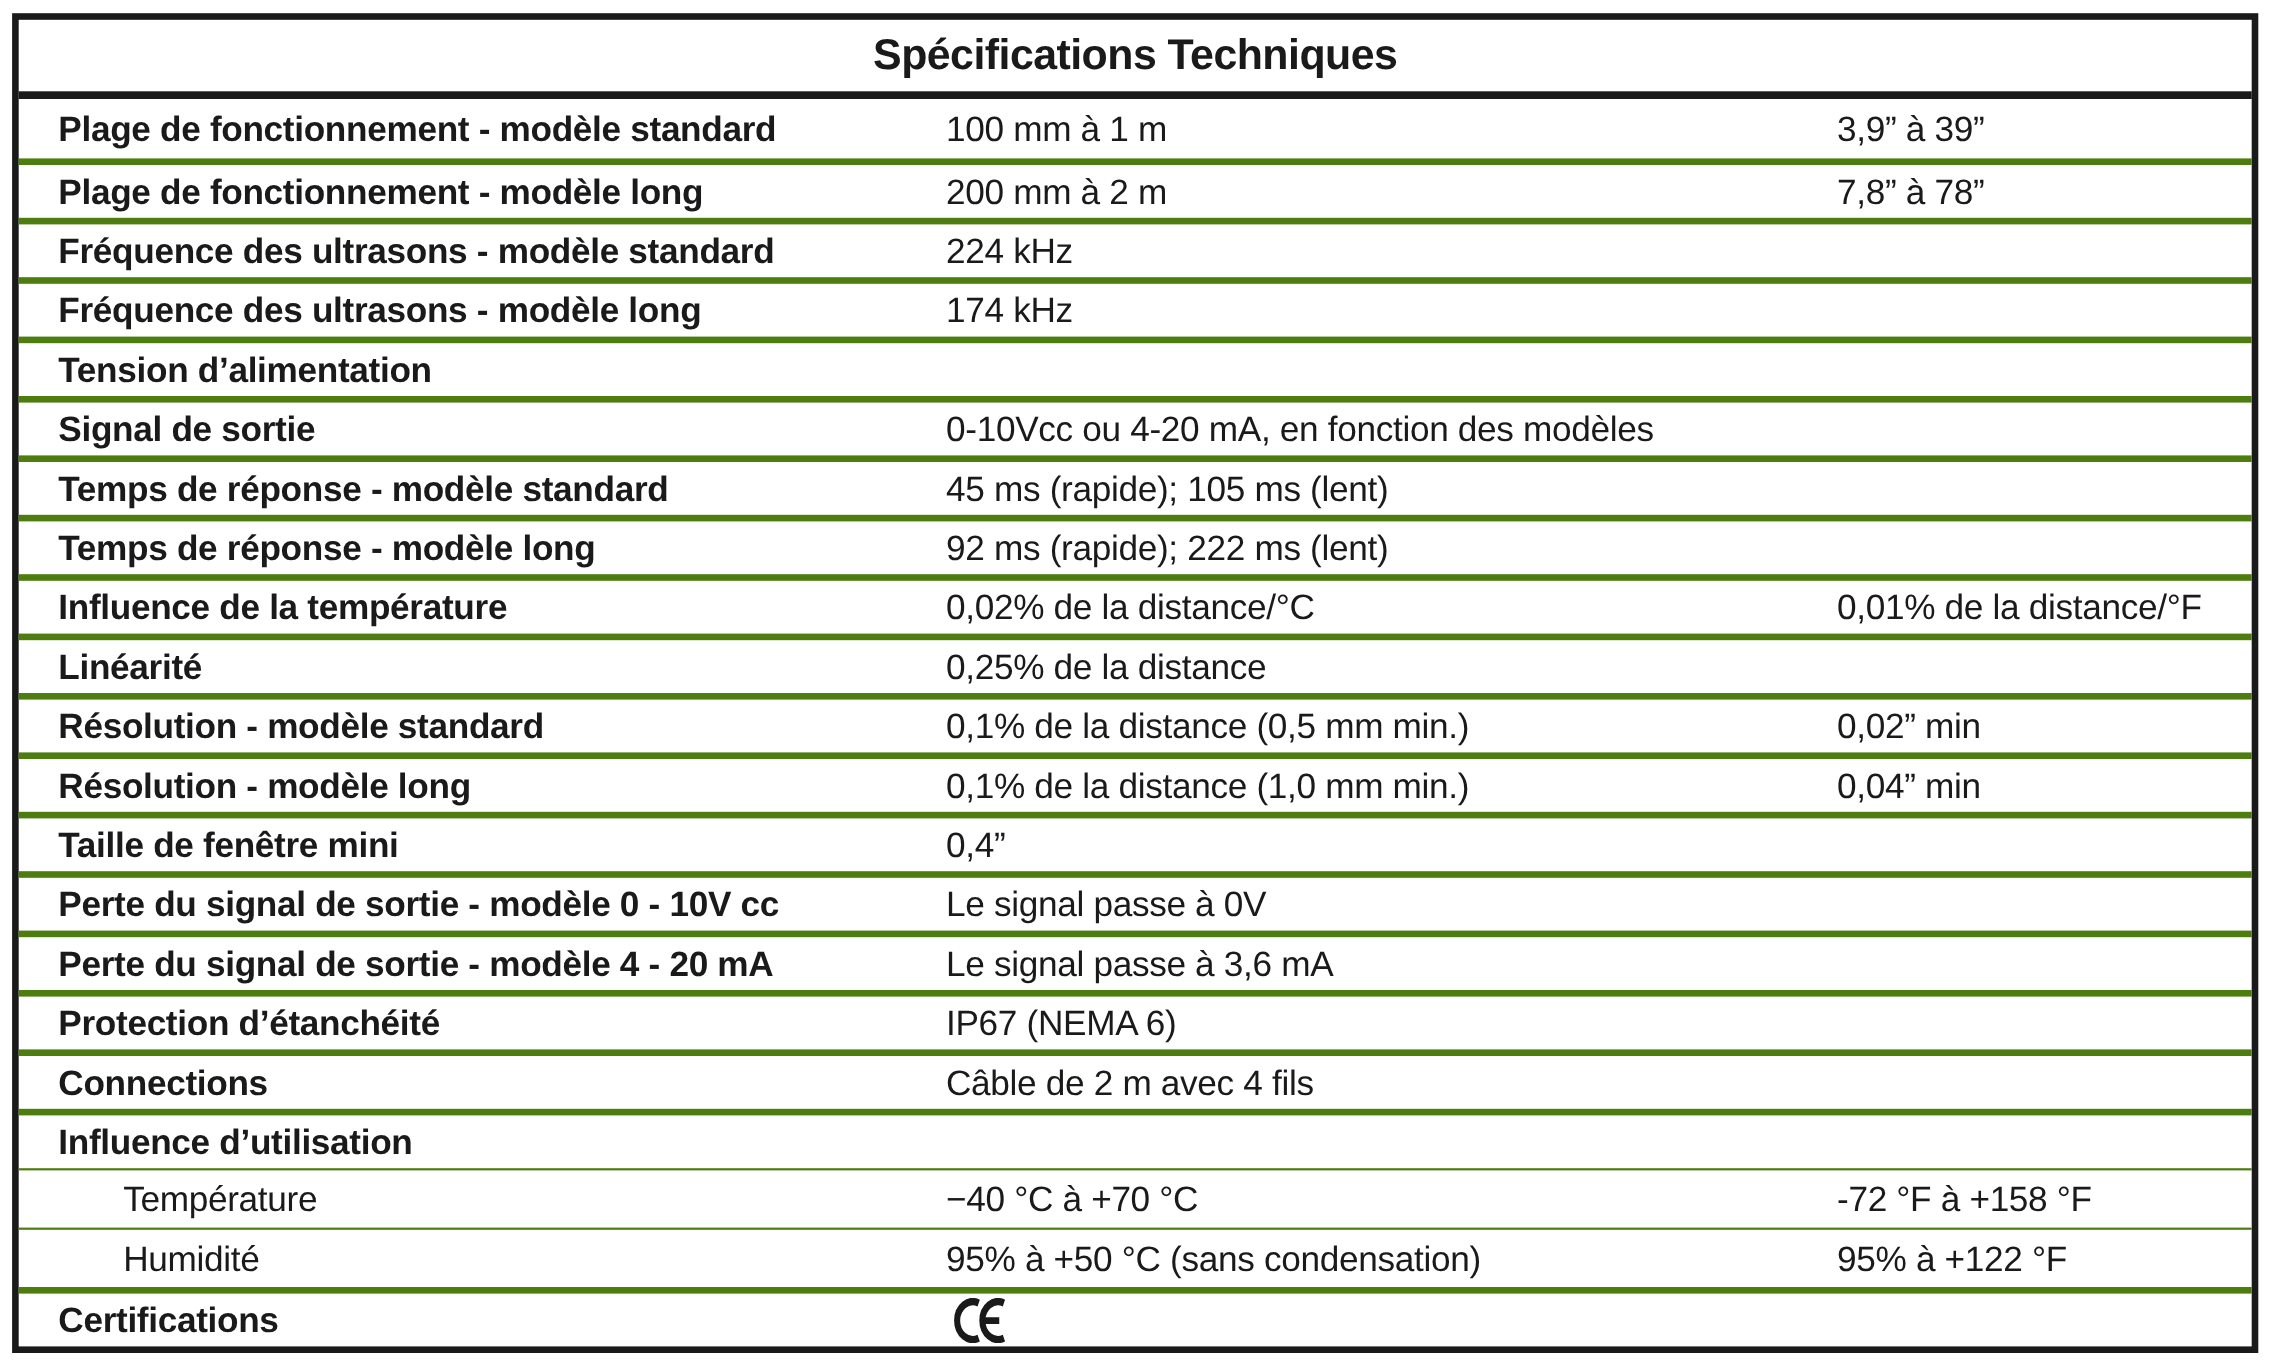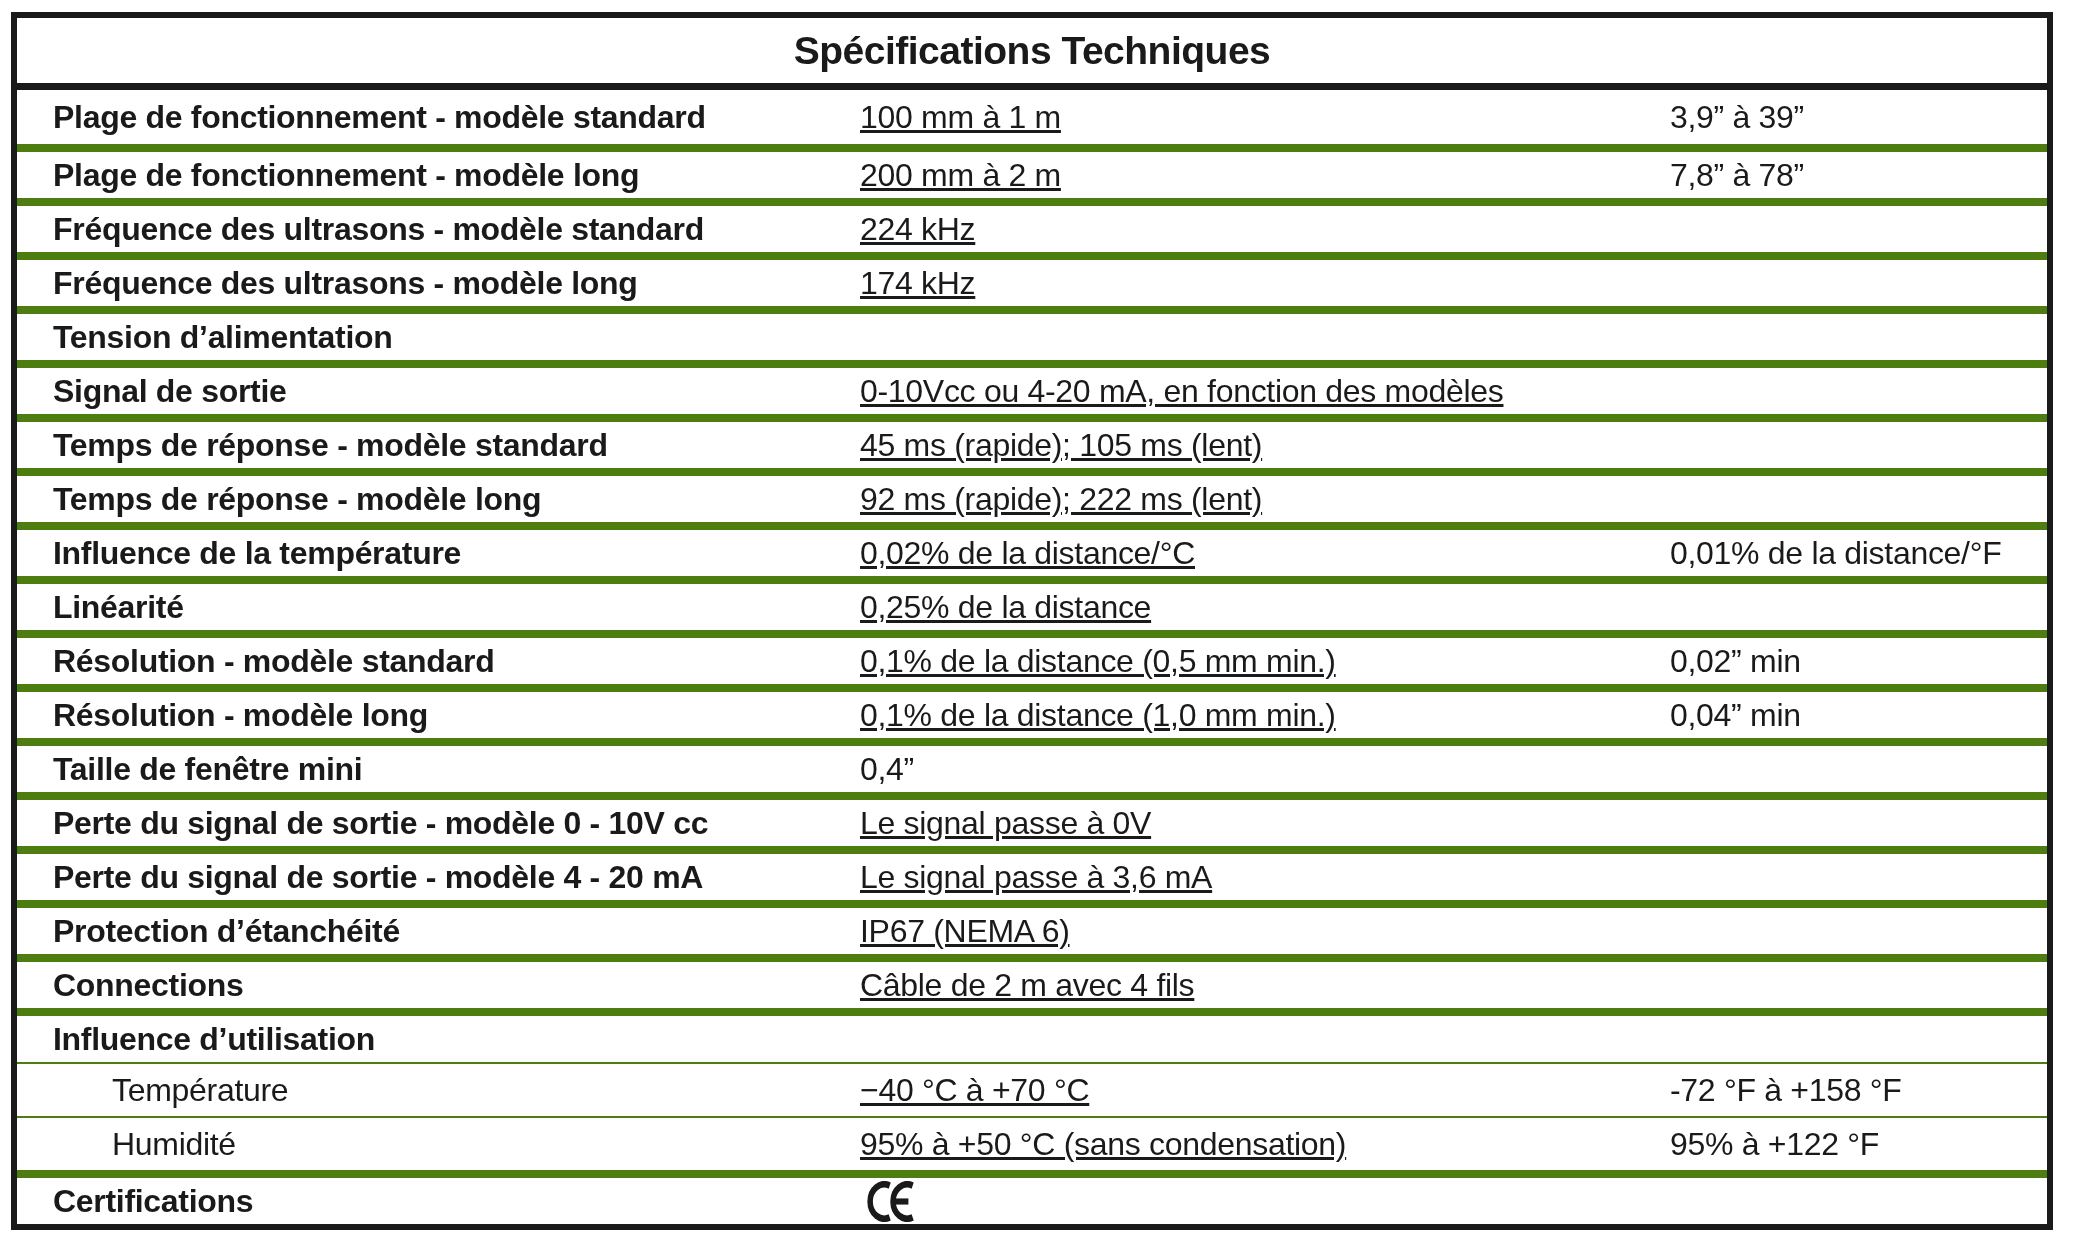--- a/index.html
+++ b/index.html
@@ -23,21 +23,21 @@
     align-items: center;
     justify-content: center;
     font-size: 39px;
     font-weight: bold;
     letter-spacing: -0.5px;
   }
   .row {
     display: flex;
     align-items: center;
     height: 54px;
-    border-top: 8px solid #4d7c0f;
+    border-top: 6px solid #4d7c0f;
     overflow: hidden;
   }
   .row:first-child { border-top: none; }
   .row.thin-top { border-top-width: 2px; }
   .cell {
     white-space: nowrap;
     font-size: 32px;
     letter-spacing: -0.3px;
     line-height: 1;
   }
@@ -47,21 +47,20 @@
     font-weight: bold;
   }
   .cell.label.indent {
     font-weight: normal;
     padding-left: 95px;
   }
   .cell.metric {
     flex: 0 0 810px;
     display: flex;
     align-items: center;
-    text-decoration: underline;
   }
   .cell.imperial {
     flex: 1 1 auto;
   }
   .ce-wrap { display: inline-flex; align-items: center; }
 </style>
 </head>
 <body>
 
 <div class="spec-table">

